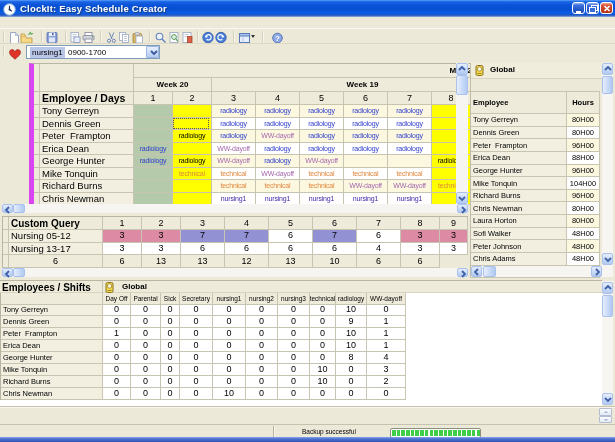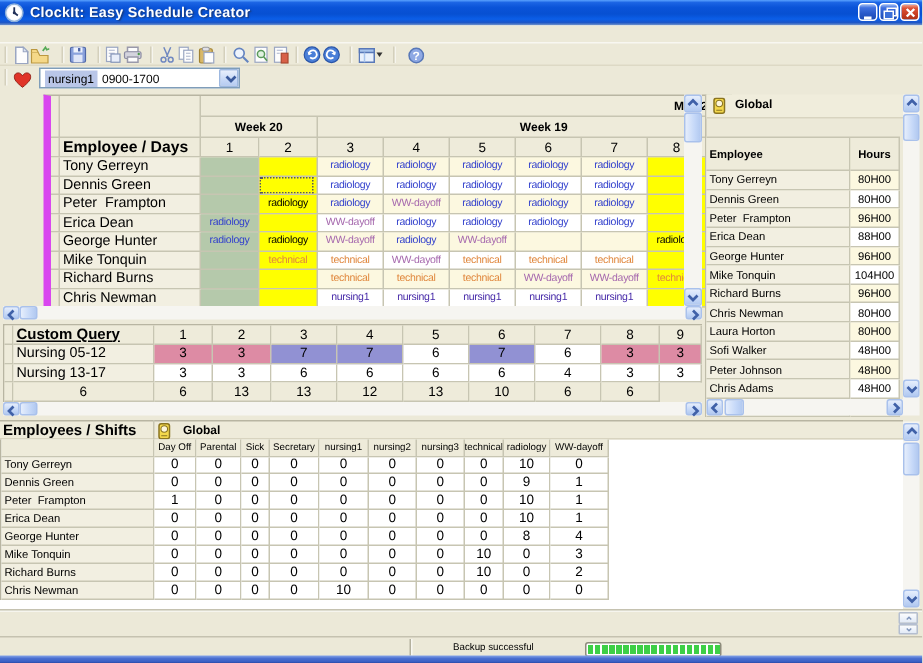--- a/index.html
+++ b/index.html
@@ -37,21 +37,21 @@
 .g{background:#b5c9ab;}
 .y{background:#ffff00;}
 .cr{background:#fcf8e0;}
 .w{background:#ffffff;}
 .pk{background:#dd8ba4;}
 .pu{background:#9191d3;}
 .t-r{color:#3240cc;}
 .t-w{color:#a669ae;}
 .t-t{color:#e0873d;}
 .t-n{color:#4629a8;}
-.f10{font-size:10px!important;text-decoration:underline;}
+.f10{font-size:10px!important;}
 .f9{font-size:9px!important;}
 .f85{font-size:8px!important;}
 .f75{font-size:7.5px!important;}
 
 .sb{position:absolute;background:#f6f5f1;}
 .sbtn{position:absolute;background:linear-gradient(180deg,#e6eefc,#c5d8f8 60%,#b2c9f0);border:1px solid #a9c1ec;border-radius:2px;}
 .sth{position:absolute;background:linear-gradient(90deg,#e6eefc,#c5d8f8 60%,#b2c9f0);border:1px solid #a9c1ec;border-radius:2px;}
 .sbtn svg,.sth svg{position:absolute;}
 
 .phead{position:absolute;background:#f0eddc;border-bottom:1px solid #d8d4c0;font-weight:bold;font-size:8px;}

